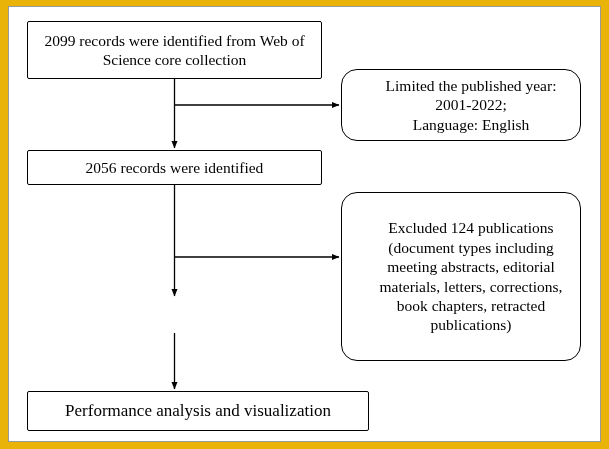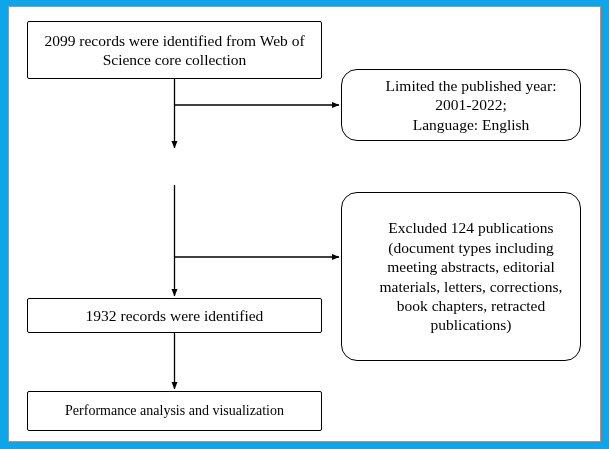--- a/index.html
+++ b/index.html
@@ -7,21 +7,21 @@
     padding: 0;
     background: #ffffff;
   }
   body {
     font-family: "Liberation Serif", serif;
   }
   #canvas {
     position: relative;
     width: 609px;
     height: 449px;
-    background: #0ea5e9;
+    background: #eab308;
     box-sizing: border-box;
     overflow: hidden;
   }
   #frame {
     position: absolute;
     left: 8px;
     top: 6px;
     width: 593px;
     height: 436px;
     border: 1px solid #999999;
@@ -61,21 +61,21 @@
     width: 593px;
     height: 436px;
     pointer-events: none;
   }
   
   #n-identified  { left: 18px;  top: 14px;  width: 295px; height: 58px;  font-size: 15.5px; }
   #n-limited     { left: 332px; top: 62px;  width: 240px; height: 72px;  font-size: 15.5px; }
   #n-2056        { left: 18px;  top: 143px; width: 295px; height: 35px;  font-size: 15.5px; }
   #n-excluded    { left: 332px; top: 185px; width: 240px; height: 169px; font-size: 15.5px; text-align: center; }
   #n-1932        { left: 18px;  top: 291px; width: 295px; height: 35px;  font-size: 15.5px; }
-  #n-performance { left: 18px;  top: 384px; width: 295px; height: 40px;  font-size: 14px; }
+  #n-performance { left: 18px;  top: 384px; width: 342px; height: 40px;  font-size: 17px; }
 </style>
 </head>
 <body>
 
 <div id="canvas">
   <div id="frame">
 
     <svg class="svg-layer" viewBox="0 0 593 436" xmlns="http://www.w3.org/2000/svg">
       <defs>
         <marker id="arrow" markerWidth="9" markerHeight="9" refX="7.5" refY="3.2" orient="auto" markerUnits="userSpaceOnUse">
@@ -97,32 +97,32 @@
     <div class="node box-sq" id="n-identified">
       <span class="txt">2099 records were identified from Web of Science core collection</span>
     </div>
 
     <div class="node rounded" id="n-limited">
       <span class="txt">Limited the published year:
 2001-2022;
 Language: English</span>
     </div>
 
+    <div class="node box-sq" id="n-2056">
+      <span class="txt">2056 records were identified</span>
+    </div>
 
     <div class="node rounded" id="n-excluded">
       <span class="txt">Excluded 124 publications
 (document types including
 meeting abstracts, editorial
 materials, letters, corrections,
 book chapters, retracted
 publications)</span>
     </div>
 
-    <div class="node box-sq" id="n-1932">
-      <span class="txt">1932 records were identified</span>
-    </div>
 
     <div class="node box-sq" id="n-performance">
       <span class="txt">Performance analysis and visualization</span>
     </div>
 
   </div>
 </div>
 
 </body></html>

